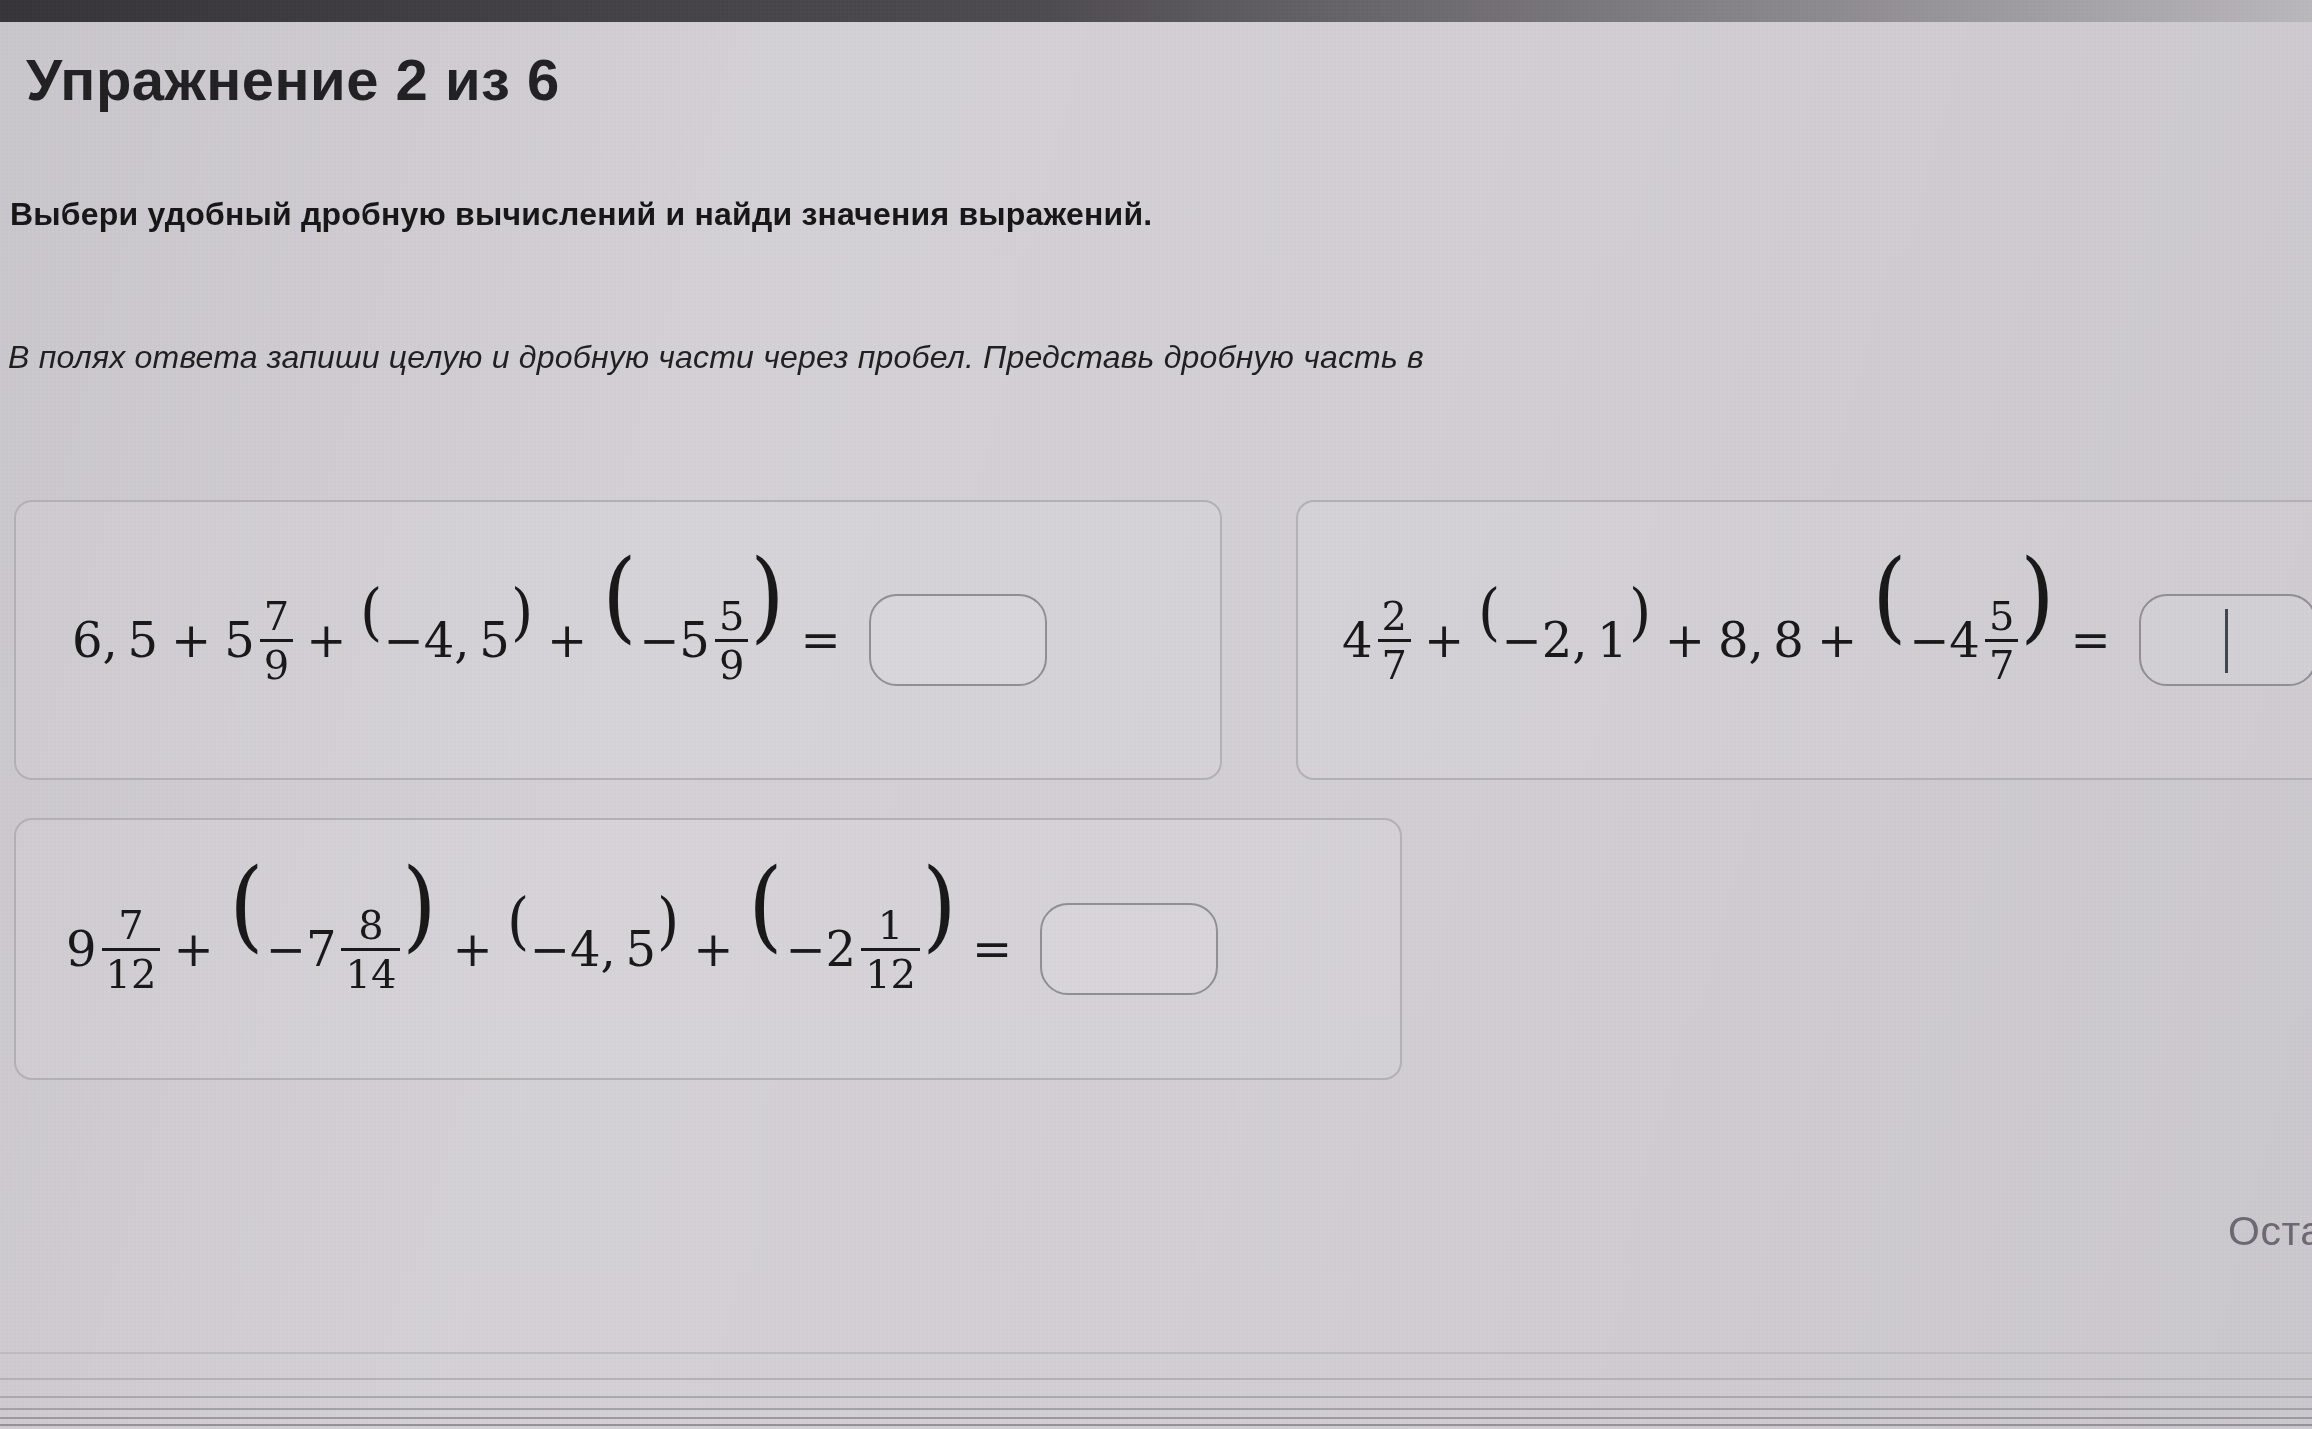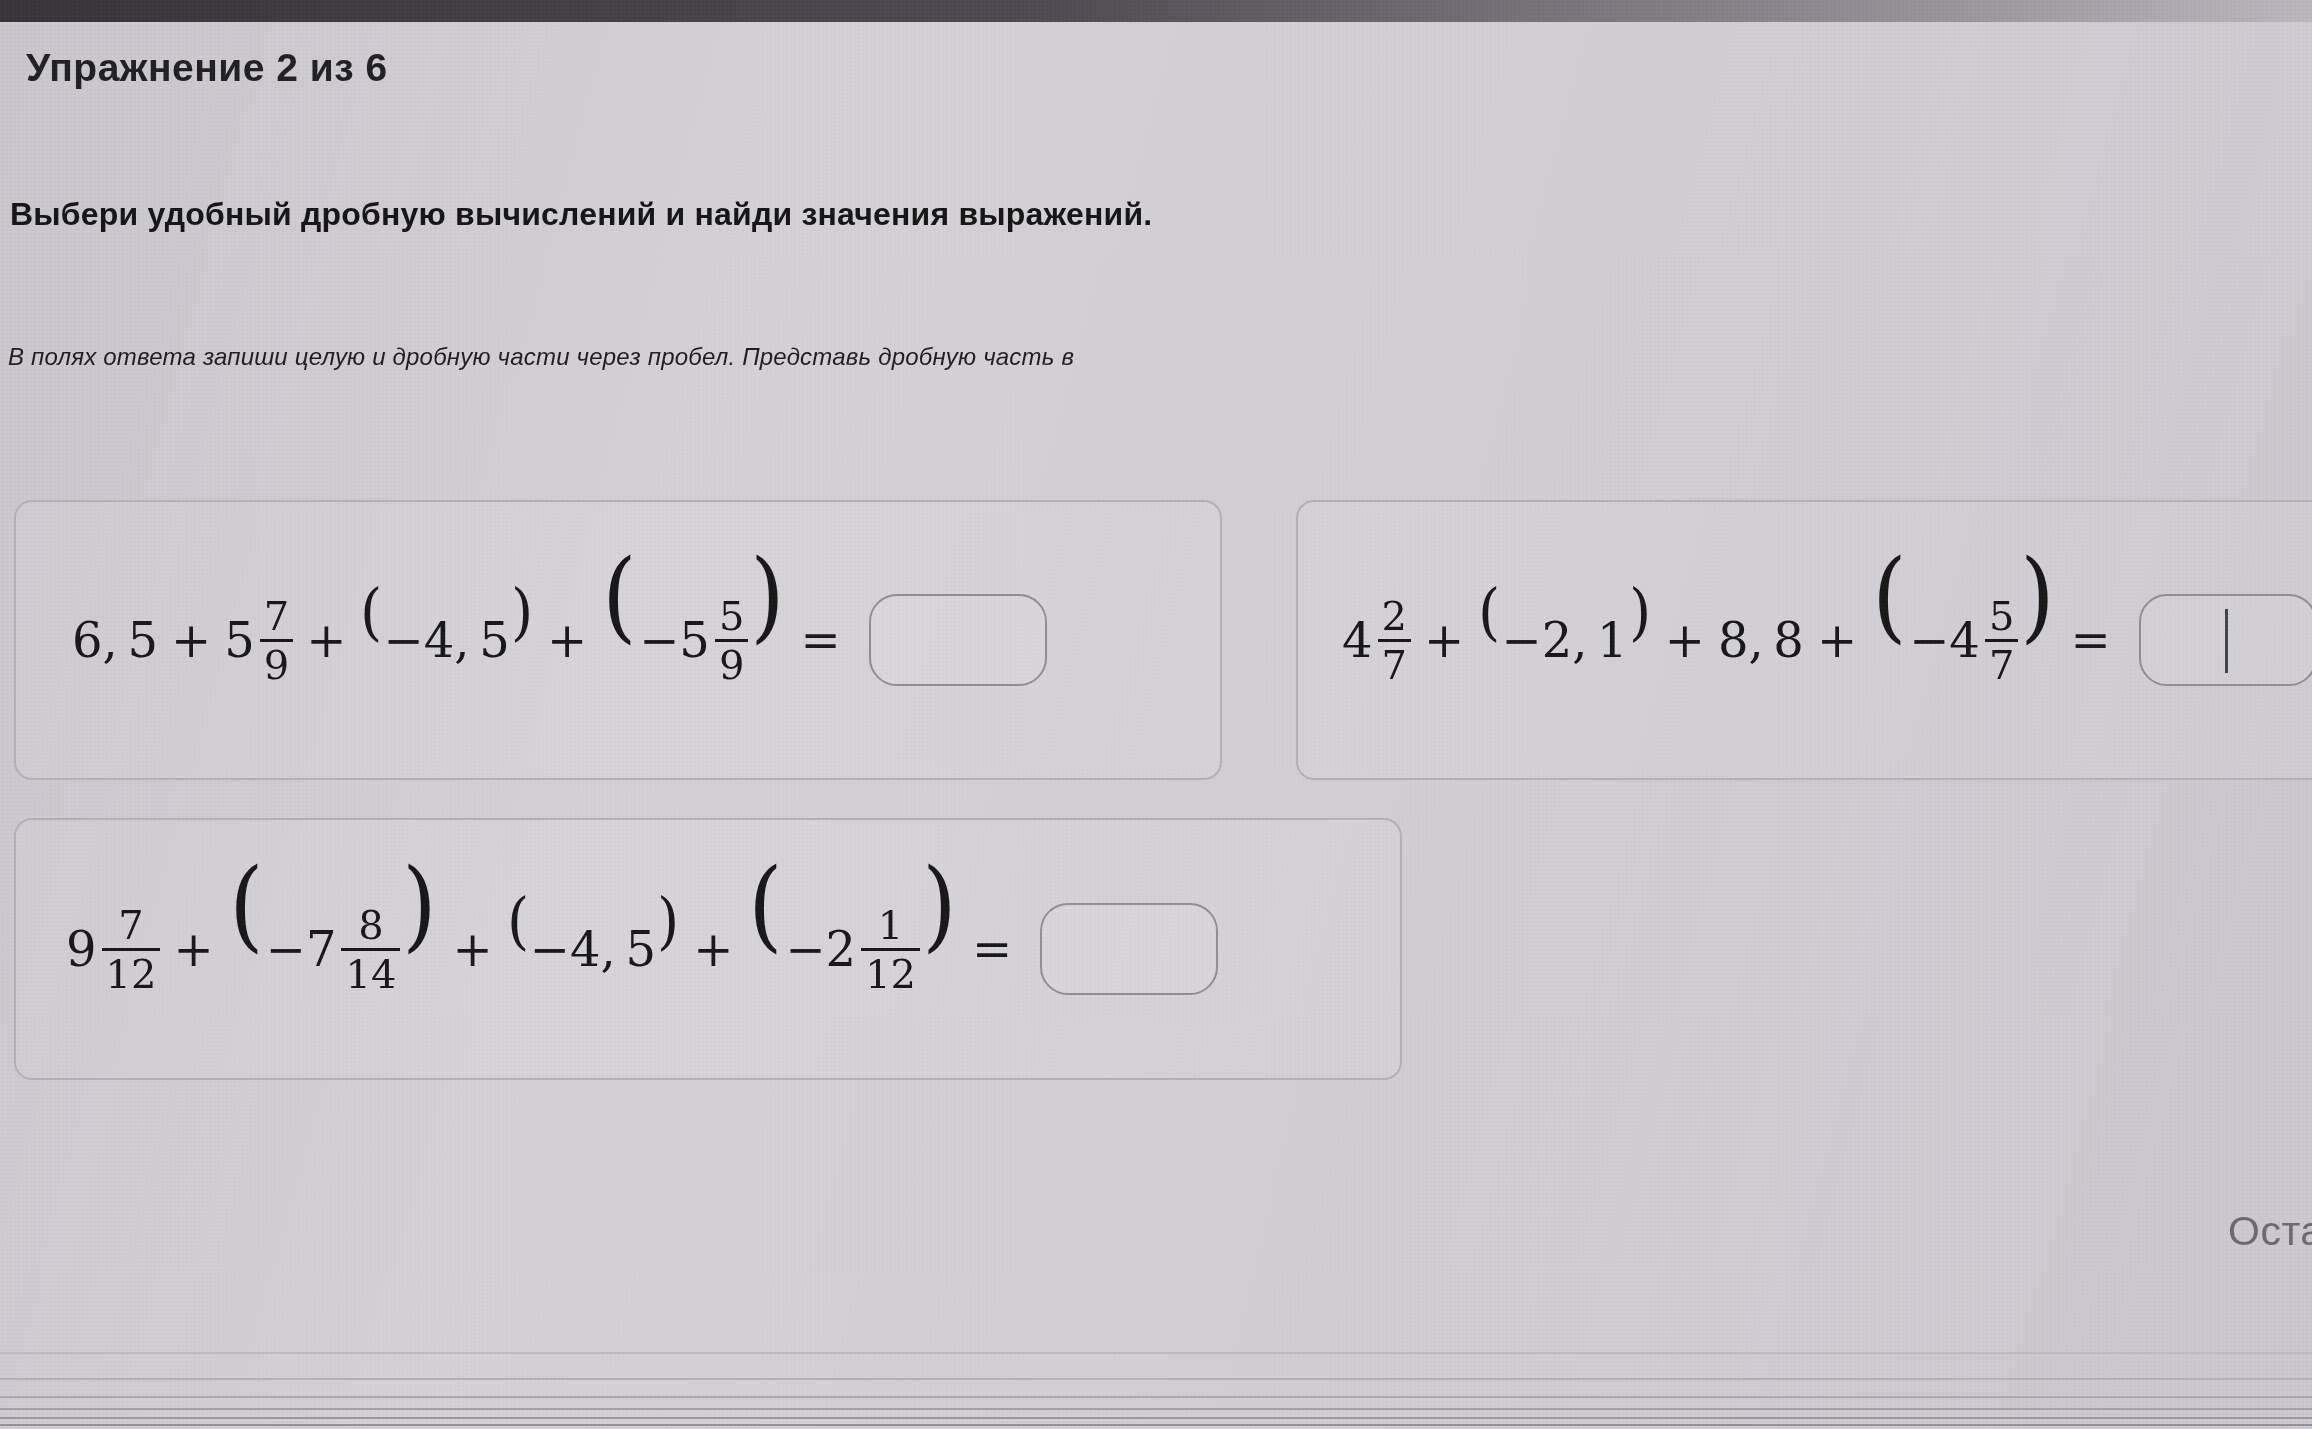--- a/index.html
+++ b/index.html
@@ -16,29 +16,29 @@
     background:
       repeating-linear-gradient(90deg,rgba(255,255,255,.05) 0 2px,rgba(140,128,150,.05) 2px 4px),
       repeating-linear-gradient(0deg,rgba(255,255,255,.04) 0 2px,rgba(120,110,130,.04) 2px 4px);
   }
   .top-bar{
     position:absolute;left:0;top:0;width:100%;height:22px;
     background:linear-gradient(90deg,#333136 0%,#4a474d 45%,#8d8a90 80%,#b9b6bc 100%);
   }
   .page-title{
     position:absolute;left:26px;top:46px;margin:0;
-    font-size:39px;font-weight:600;color:#1d1d1f;letter-spacing:.5px;
+    font-size:58px;font-weight:600;color:#1d1d1f;letter-spacing:.5px;
   }
   .instr-bold{
     position:absolute;left:10px;top:196px;margin:0;
     font-size:32px;font-weight:700;color:#121212;letter-spacing:.2px;
   }
   .instr-italic{
     position:absolute;left:8px;top:322px;margin:0;
-    font-size:24px;font-style:italic;color:#1b1b1b;line-height:70px;letter-spacing:.2px;
+    font-size:32px;font-style:italic;color:#1b1b1b;line-height:70px;letter-spacing:.2px;
   }
   .card{
     position:absolute;box-sizing:border-box;
     border:2px solid #b2afb6;border-radius:18px;
     background:rgba(255,255,255,.07);
     display:flex;align-items:center;
   }
   .card-1{left:14px;top:500px;width:1208px;height:280px;padding-left:56px;}
   .card-2{left:1296px;top:500px;width:1310px;height:280px;padding-left:44px;}
   .card-3{left:14px;top:818px;width:1388px;height:262px;padding-left:50px;}

